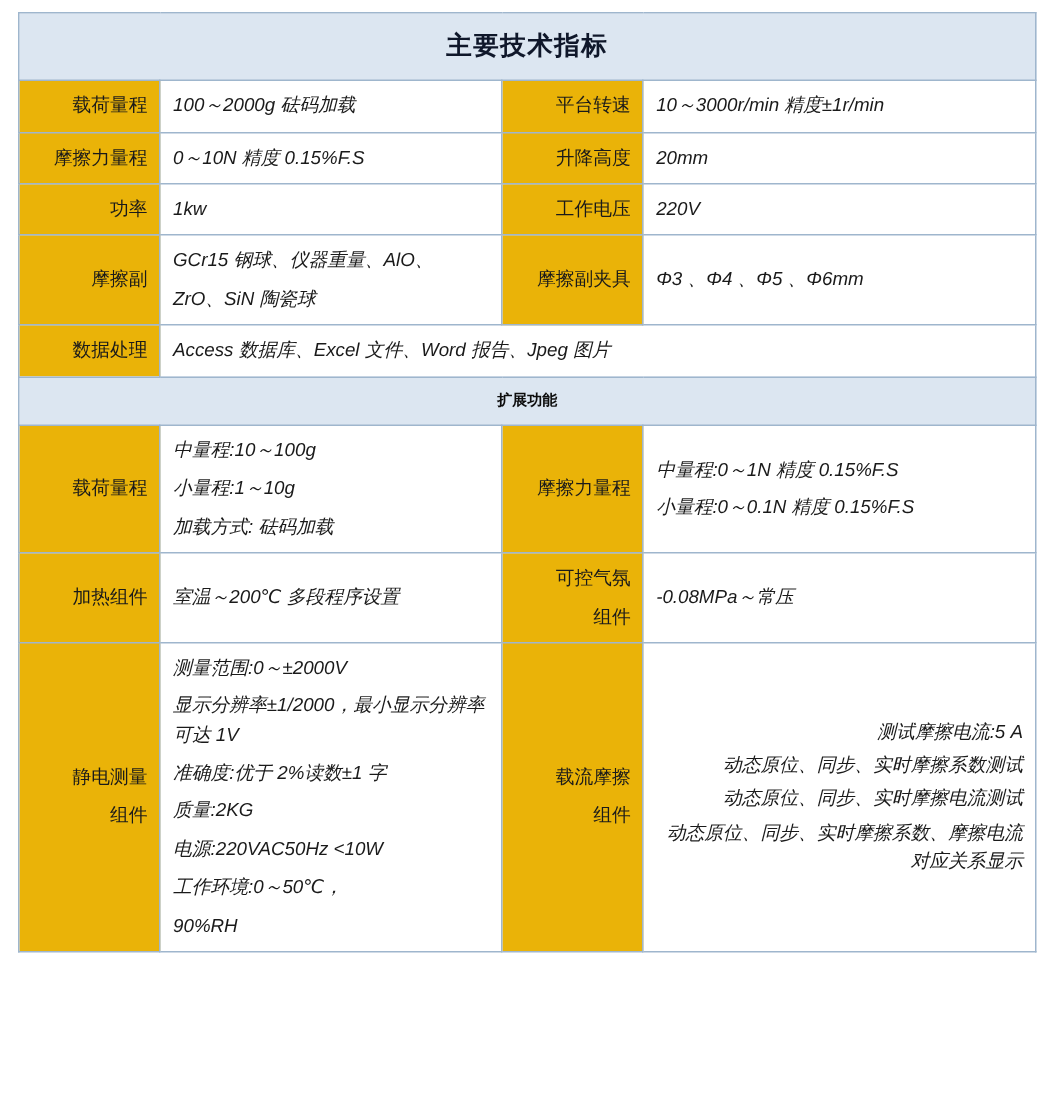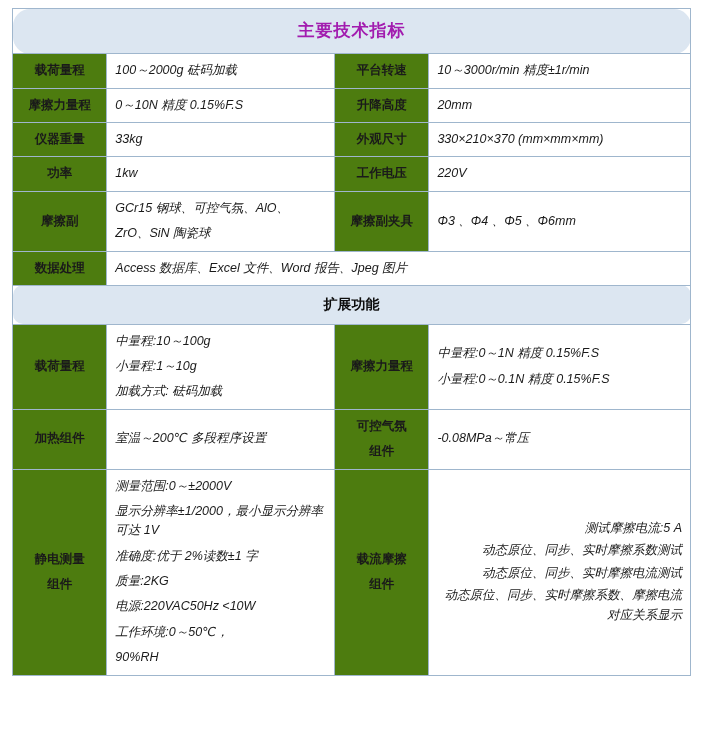--- a/index.html
+++ b/index.html
@@ -31,36 +31,34 @@
     vertical-align: middle;
     line-height: 1.55;
   }
   .title-cell {
     background: #dce6f1;
     text-align: center;
     font-size: 17px;
     font-weight: bold;
     letter-spacing: 1px;
     padding: 9px 0 !important;
-    color: #a21caf;
-    border-radius: 17px;
+    color: #0f172a;
   }
   .section-cell {
     background: #dce6f1;
     text-align: center;
-    font-size: 14px;
+    font-size: 10px;
     font-weight: bold;
     padding: 8px 0 !important;
     color: #0d0d0d;
-    border-radius: 10px;
   }
   .lbl {
-    background: #4d7c0f;
-    text-align: center;
-    font-weight: bold;
+    background: #eab308;
+    text-align: right;
+    font-weight: normal;
     white-space: normal;
   }
   .val {
     background: #ffffff;
     text-align: left;
     font-style: italic;
   }
   .val.multi p,
   .lbl p {
     margin: 0 0 6px 0;
@@ -103,38 +101,32 @@
       </tr>
 
       <tr>
         <td class="lbl">摩擦力量程</td>
         <td class="val">0～10N 精度 0.15%F.S</td>
         <td class="lbl">升降高度</td>
         <td class="val">20mm</td>
       </tr>
 
 
-      <tr>
-        <td class="lbl">仪器重量</td>
-        <td class="val">33kg</td>
-        <td class="lbl">外观尺寸</td>
-        <td class="val">330×210×370 (mm×mm×mm)</td>
-      </tr>
 
       <tr>
         <td class="lbl">功率</td>
         <td class="val">1kw</td>
         <td class="lbl">工作电压</td>
         <td class="val">220V</td>
       </tr>
 
       <tr>
         <td class="lbl">摩擦副</td>
         <td class="val multi">
-          <p>GCr15 钢球、可控气氛、AlO、</p>
+          <p>GCr15 钢球、仪器重量、AlO、</p>
           <p>ZrO、SiN 陶瓷球</p>
         </td>
         <td class="lbl">摩擦副夹具</td>
         <td class="val">Φ3 、Φ4 、Φ5 、Φ6mm</td>
       </tr>
 
       <tr>
         <td class="lbl">数据处理</td>
         <td class="val" colspan="3">Access 数据库、Excel 文件、Word 报告、Jpeg 图片</td>
       </tr>

